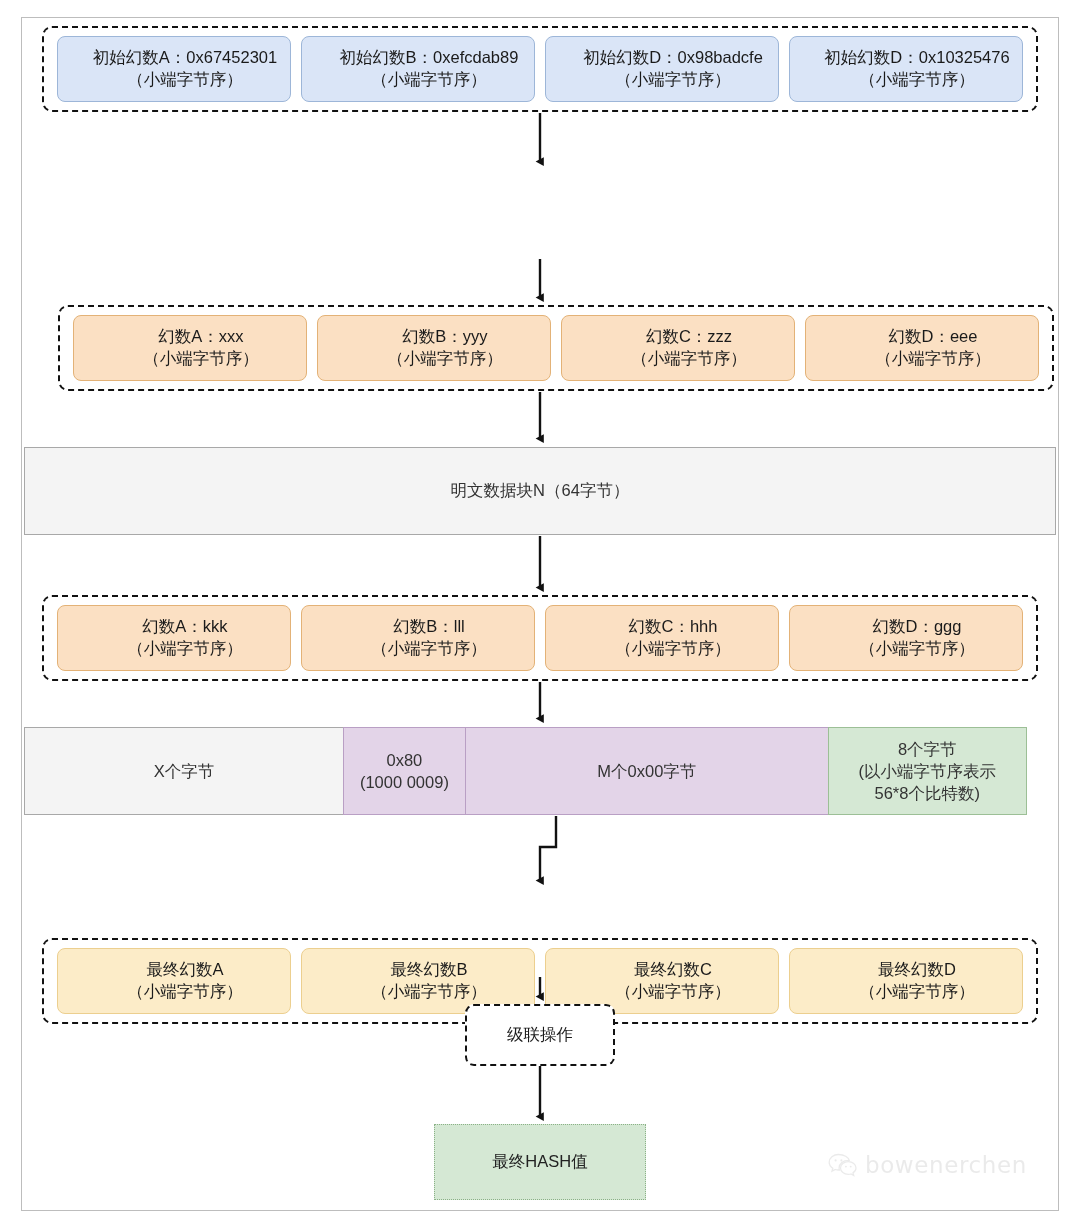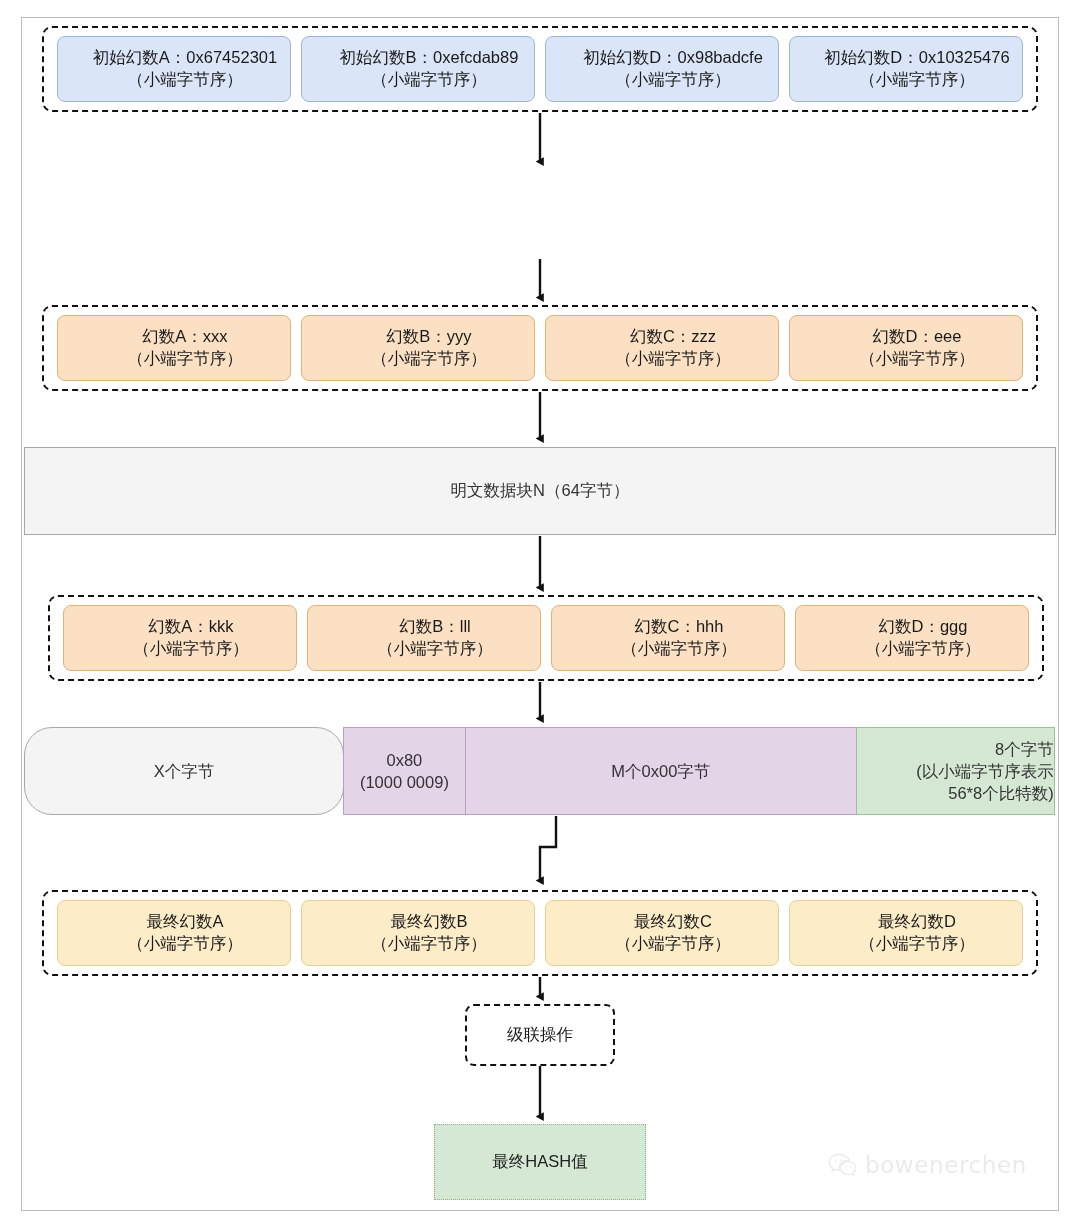--- a/index.html
+++ b/index.html
@@ -84,21 +84,21 @@
     display:flex;
     flex-direction:column;
     align-items:center;
     justify-content:center;
     text-align:center;
     font-size:16.5px;
     line-height:1.34;
     color:#333;
   }
   .seg + .seg{margin-left:-1.1px;}
-  .seg.grey{background:#f4f4f4;border-radius:28px;}
+  .seg.grey{background:#f4f4f4;}
   .seg.purple{background:#e3d4e8;border-color:#b99fc4;}
   .seg.green{background:#d5e8d4;border-color:#9cbf96;}
 
   
   #cascade{
     position:absolute;
     left:465px; top:1004px;
     width:150px; height:62px;
     border:2.2px dashed #111;
     border-radius:9px;
@@ -156,21 +156,21 @@
       <span class="l1">初始幻数D：0x98badcfe</span>
       <span class="l2">（小端字节序）</span>
     </div>
     <div class="cell blue">
       <span class="l1">初始幻数D：0x10325476</span>
       <span class="l2">（小端字节序）</span>
     </div>
   </div>
 
 
-  <div class="group" id="g-magic1" style="left:42px;top:305px;width:996px;height:86px;">
+  <div class="group" id="g-magic1" style="left:58px;top:305px;width:996px;height:86px;">
     <div class="cell orange">
       <span class="l1">幻数A：xxx</span>
       <span class="l2">（小端字节序）</span>
     </div>
     <div class="cell orange">
       <span class="l1">幻数B：yyy</span>
       <span class="l2">（小端字节序）</span>
     </div>
     <div class="cell orange">
       <span class="l1">幻数C：zzz</span>
@@ -179,21 +179,21 @@
     <div class="cell orange">
       <span class="l1">幻数D：eee</span>
       <span class="l2">（小端字节序）</span>
     </div>
   </div>
 
   <div class="blockbar" id="b-blockn" style="left:24px;top:447px;width:1032px;height:88px;">
     <span>明文数据块N（64字节）</span>
   </div>
 
-  <div class="group" id="g-magicn" style="left:48px;top:595px;width:996px;height:86px;">
+  <div class="group" id="g-magicn" style="left:42px;top:595px;width:996px;height:86px;">
     <div class="cell orange">
       <span class="l1">幻数A：kkk</span>
       <span class="l2">（小端字节序）</span>
     </div>
     <div class="cell orange">
       <span class="l1">幻数B：lll</span>
       <span class="l2">（小端字节序）</span>
     </div>
     <div class="cell orange">
       <span class="l1">幻数C：hhh</span>
@@ -206,31 +206,31 @@
   </div>
 
   <div class="strip" id="s-padding" style="left:24px;top:727px;width:1032px;height:88px;">
     <div class="seg grey" style="width:320px;">
       <span>X个字节</span>
     </div>
     <div class="seg purple" style="width:123px;">
       <span>0x80</span>
       <span>(1000 0009)</span>
     </div>
-    <div class="seg purple" style="width:392px;text-align:center;">
+    <div class="seg purple" style="width:364px;text-align:center;">
       <span>M个0x00字节</span>
     </div>
-    <div class="seg green" style="width:199px;align-items:flex-end;">
+    <div class="seg green" style="width:199px;">
       <span>8个字节</span>
       <span>(以小端字节序表示</span>
       <span>56*8个比特数)</span>
     </div>
   </div>
 
-  <div class="group" id="g-final" style="left:42px;top:890px;width:996px;height:86px;">
+  <div class="group" id="g-final" style="left:42px;top:938px;width:996px;height:86px;">
     <div class="cell cream">
       <span class="l1">最终幻数A</span>
       <span class="l2">（小端字节序）</span>
     </div>
     <div class="cell cream">
       <span class="l1">最终幻数B</span>
       <span class="l2">（小端字节序）</span>
     </div>
     <div class="cell cream">
       <span class="l1">最终幻数C</span>

